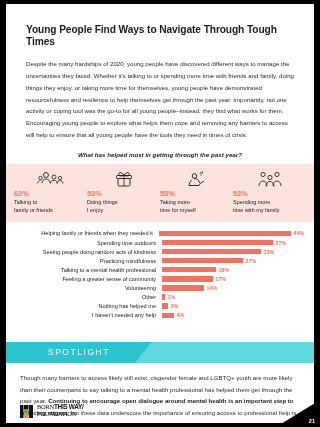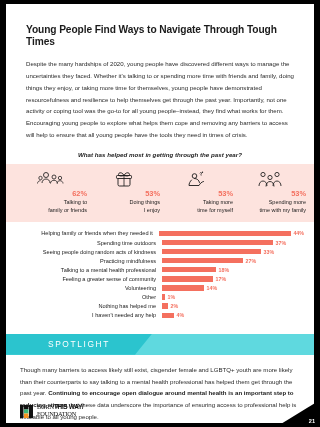--- a/index.html
+++ b/index.html
@@ -51,21 +51,21 @@
     margin-top:11px;
   }
 
   
   .stats-band {
     margin-top:6px;
     background:#FDE3DE;
     display:flex;
     padding:6px 8px 7px 8px;
   }
-  .stat { flex:1; text-align:right; }
+  .stat { flex:1; text-align:left; }
   .stat .icon { height:18px; display:flex; align-items:center; justify-content:center; }
   .stat .icon svg { display:block; }
   .stat .pct {
     color:#F4705F;
     font-size:7.4px;
     font-weight:bold;
     margin-top:1px;
   }
   .stat .lbl {
     font-size:5.5px;
@@ -95,21 +95,21 @@
   }
   .row .val {
     font-size:5.3px;
     color:#F4705F;
     font-weight:bold;
     margin-left:2.5px;
     white-space:nowrap;
   }
 
   
-  .spotlight-wrap { margin-top:14px; position:relative; height:21px; }
+  .spotlight-wrap { margin-top:22px; position:relative; height:21px; }
   .spot-band {
     position:absolute; left:0; right:0; top:0; height:21px;
     background:#5FD9DF;
   }
   .spot-tab {
     position:absolute; left:0; top:0; height:21px; width:146px;
     background:#2BC4CE;
     clip-path:polygon(0 0, 146px 0, 129px 21px, 0 21px);
     display:flex; align-items:center;
   }

